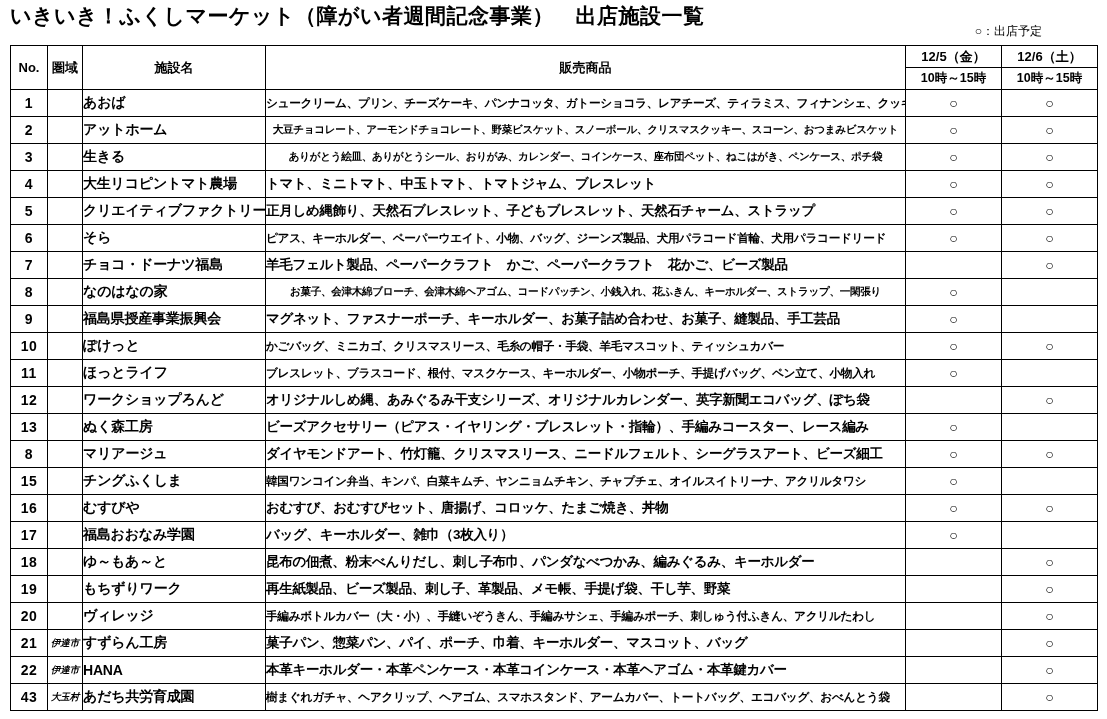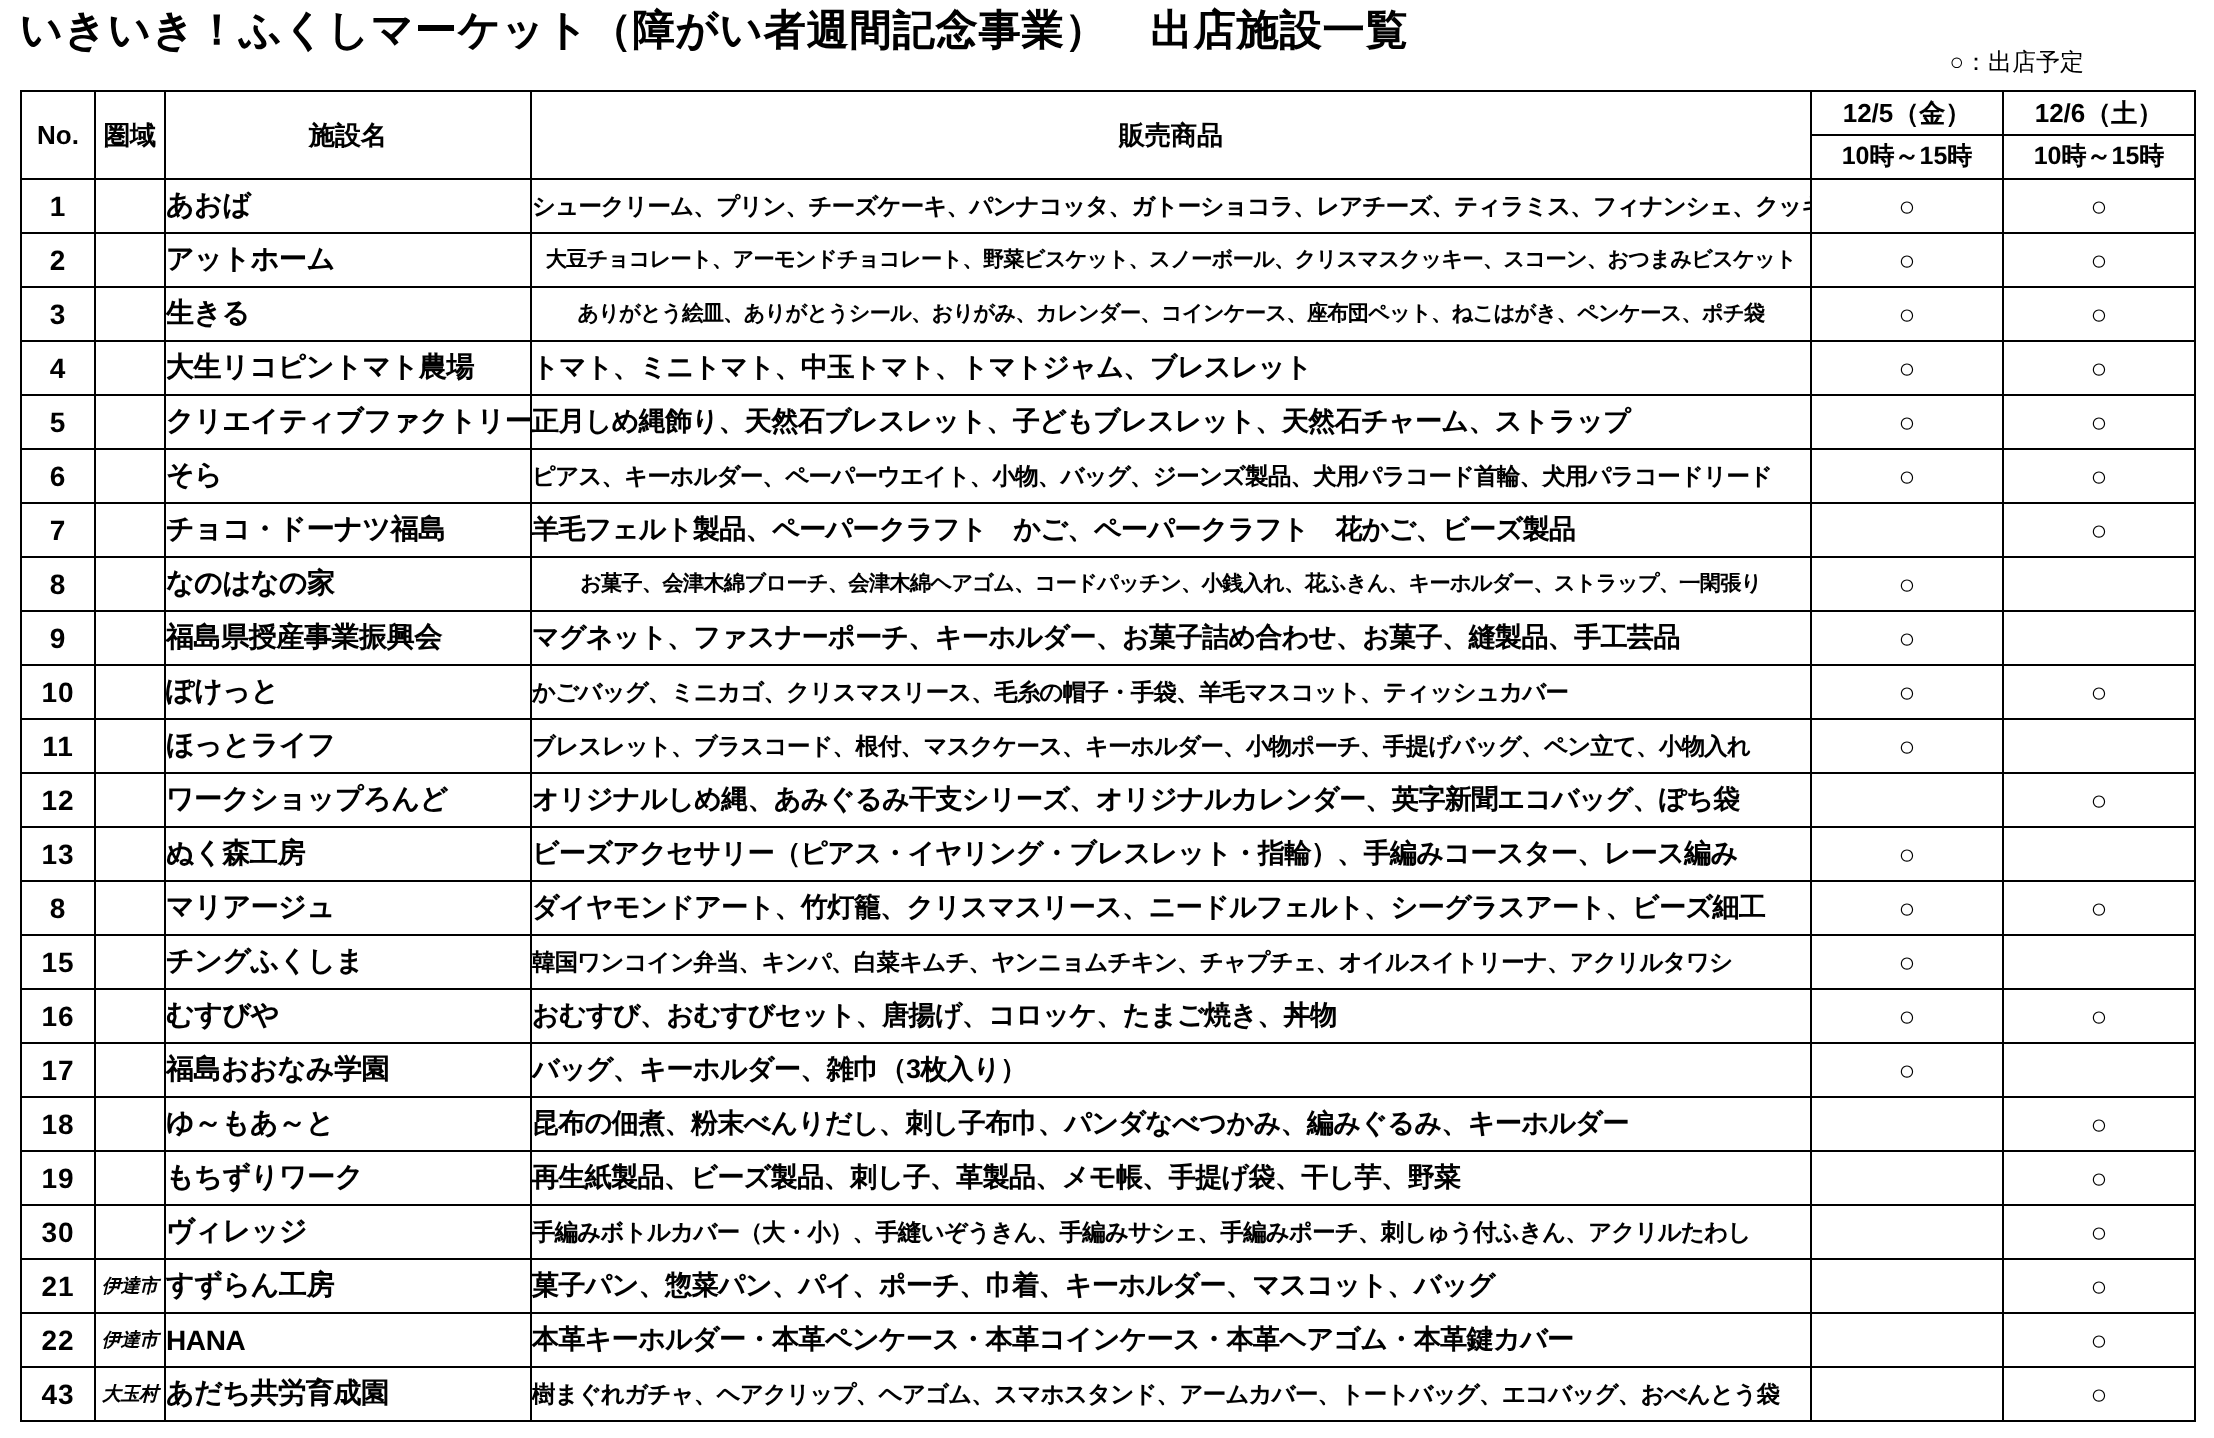--- a/index.html
+++ b/index.html
@@ -291,21 +291,21 @@
         </tr>
         <tr>
           <td class="cell-no">19</td>
           <td class="cell-area"></td>
           <td class="cell-name">もちずりワーク</td>
           <td class="cell-goods">再生紙製品、ビーズ製品、刺し子、革製品、メモ帳、手提げ袋、干し芋、野菜</td>
           <td class="cell-mark"></td>
           <td class="cell-mark">○</td>
         </tr>
         <tr>
-          <td class="cell-no">30</td>
+          <td class="cell-no">20</td>
           <td class="cell-area"></td>
           <td class="cell-name">ヴィレッジ</td>
           <td class="cell-goods sm">手編みボトルカバー（大・小）、手縫いぞうきん、手編みサシェ、手編みポーチ、刺しゅう付ふきん、アクリルたわし</td>
           <td class="cell-mark"></td>
           <td class="cell-mark">○</td>
         </tr>
         <tr>
           <td class="cell-no">21</td>
           <td class="cell-area">伊達市</td>
           <td class="cell-name">すずらん工房</td>

